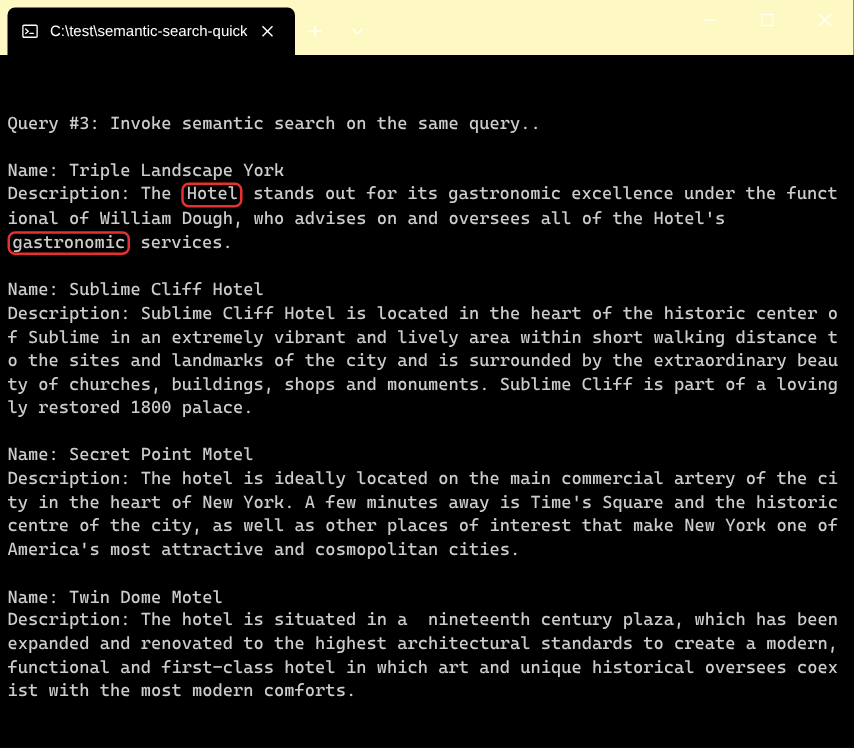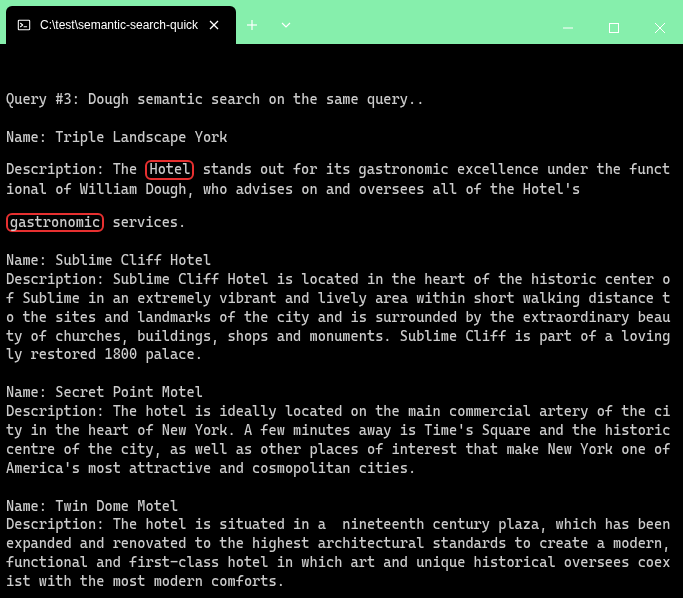--- a/index.html
+++ b/index.html
@@ -11,23 +11,23 @@
       width: 683px;
       height: 598px;
       background: #0c0c0c;
       font-family: Consolas, 'Cascadia Mono', monospace;
       font-size: 14px;
       color: #cccccc;
       overflow: hidden;
     }
     .titlebar {
       height: 44px;
-      background: #86efac;
+      background: #fef9c3;
       display: flex;
-      align-items: flex-end;
+      align-items: flex-start;
       justify-content: space-between;
     }
     .tabs-area {
       display: flex;
       align-items: stretch;
       padding-left: 6px;
     }
     .tab {
       display: flex;
       align-items: center;
@@ -103,21 +103,20 @@
       word-break: break-all;
       font-weight: 500;
       color: #cccccc;
     }
     .highlight-box {
       border: 2px solid #e73030;
       border-radius: 6px;
       padding: 0 2px;
       display: inline-block;
       line-height: 1.1;
-      margin-top: 14px;
     }
   </style>
 </head>
 <body>
 
 <div class="titlebar">
   <div class="tabs-area">
     <div class="tab">
       <span class="tab-icon">
         <svg width="14" height="14" viewBox="0 0 16 16" fill="none" stroke="#ffffff" stroke-width="1.2">
@@ -163,21 +162,21 @@
       <svg width="10" height="10" viewBox="0 0 10 10" stroke="#ffffff" stroke-width="1">
         <line x1="0" y1="0" x2="10" y2="10"></line>
         <line x1="10" y1="0" x2="0" y2="10"></line>
       </svg>
     </div>
   </div>
 </div>
 
 <div class="terminal-content"><span></span>
 
-<span>Query #3: Dough semantic search on the same query..</span>
+<span>Query #3: Invoke semantic search on the same query..</span>
 
 <span>Name: </span><span>Triple Landscape York</span>
 <span>Description: </span><span>The </span><span class="highlight-box">Hotel</span><span> stands out for its gastronomic excellence under the functional of William Dough, who advises on and oversees all of the Hotel's </span><span class="highlight-box">gastronomic</span><span> services.</span>
 
 <span>Name: </span><span>Sublime Cliff Hotel</span>
 <span>Description: </span><span>Sublime Cliff Hotel is located in the heart of the historic center of Sublime in an extremely vibrant and lively area within short walking distance to the sites and landmarks of the city and is surrounded by the extraordinary beauty of churches, buildings, shops and monuments. Sublime Cliff is part of a lovingly restored 1800 palace.</span>
 
 <span>Name: </span><span>Secret Point Motel</span>
 <span>Description: </span><span>The hotel is ideally located on the main commercial artery of the city in the heart of New York. A few minutes away is Time's Square and the historic centre of the city, as well as other places of interest that make New York one of America's most attractive and cosmopolitan cities.</span>
 

